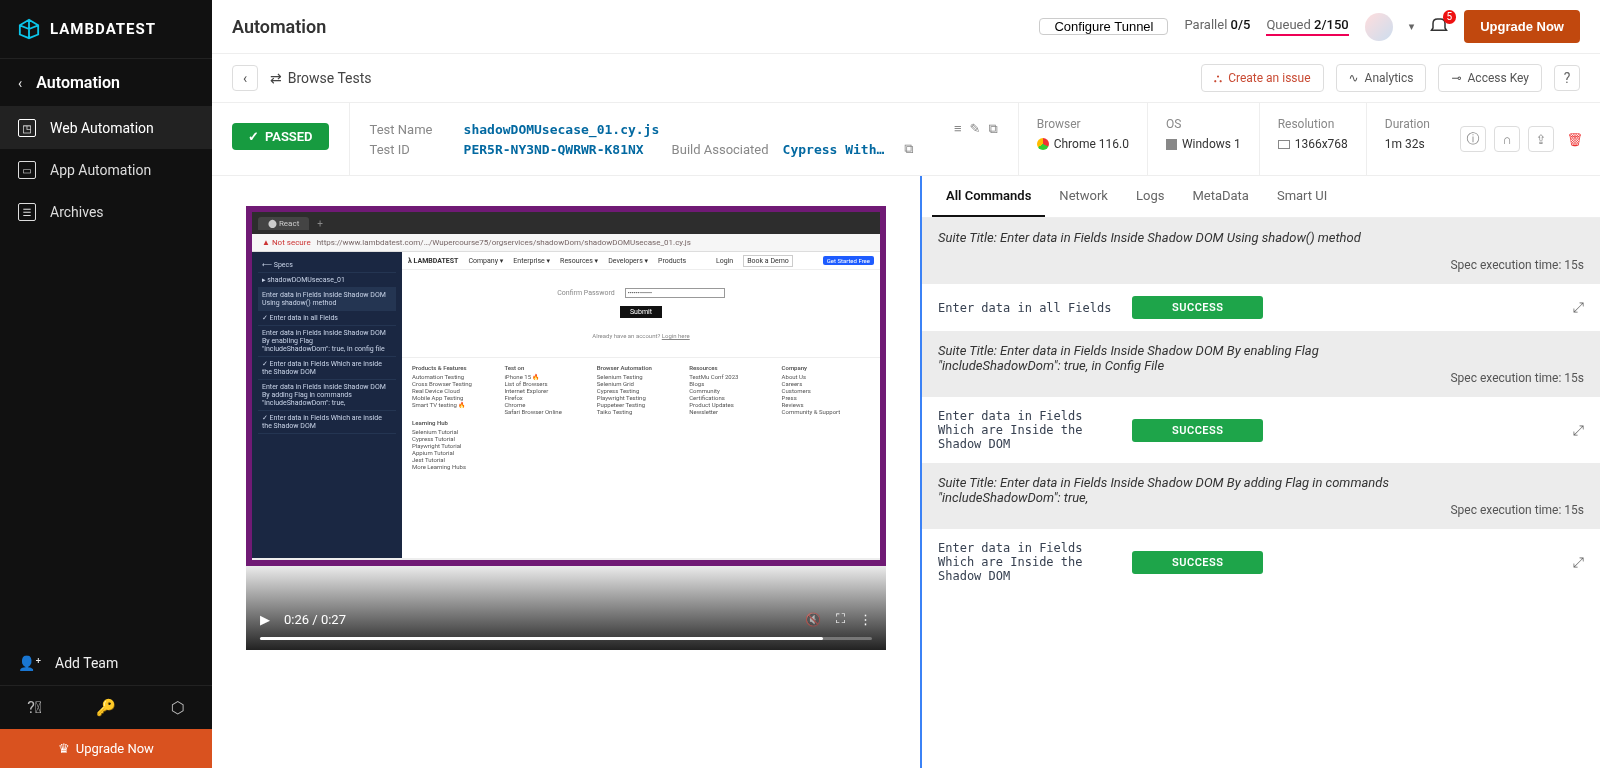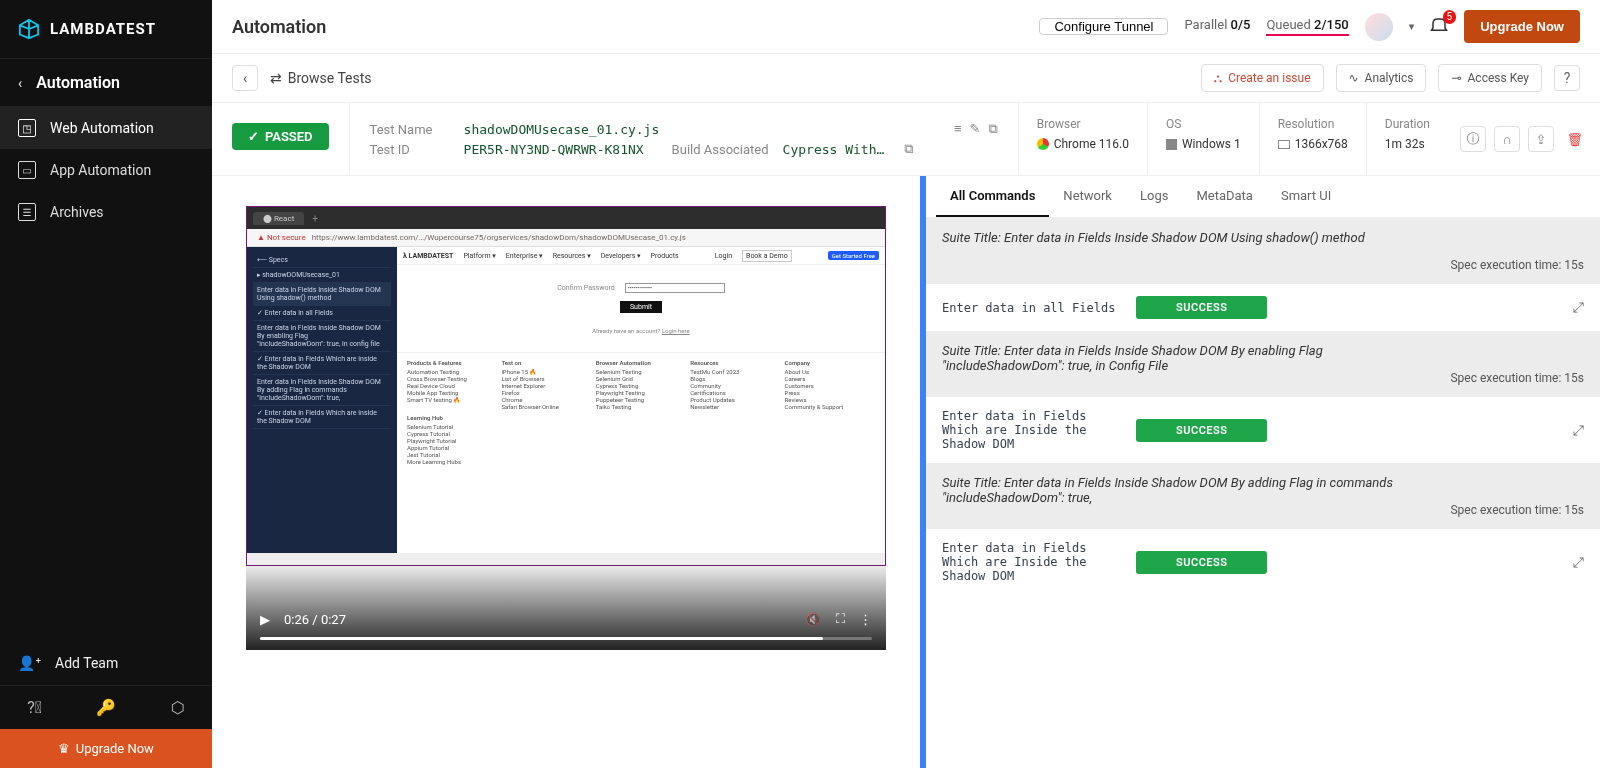--- a/index.html
+++ b/index.html
@@ -40,37 +40,37 @@
 .tb-spacer { flex: 1; }
 .tb-chip { border: 1px solid #ddd; border-radius: 4px; padding: 6px 12px; font-size: 12px; color: #555; display: flex; align-items: center; gap: 6px; cursor: pointer; }
 .tb-chip.alert { color: #c94b34; }
 .tb-help { width: 26px; height: 26px; border: 1px solid #ddd; border-radius: 4px; display: flex; align-items: center; justify-content: center; color: #666; cursor: pointer; }
 
 .meta-row { display: flex; border-bottom: 1px solid #eee; }
 .status-pill { margin: 20px; padding: 6px 16px; background: #179b40; color: #fff; font-weight: 600; border-radius: 4px; font-size: 13px; display: inline-flex; align-items: center; gap: 6px; align-self: flex-start; }
 .meta-block { padding: 14px 20px; border-left: 1px solid #eee; flex: 1; font-size: 13px; }
 .meta-line { display: flex; gap: 14px; margin: 4px 0; align-items: center; }
 .meta-label { color: #888; min-width: 80px; }
-.meta-val { font-family: monospace; color: #14532d; }
+.meta-val { font-family: monospace; color: #0369a1; font-weight: bold; }
 .meta-icons { display: flex; gap: 8px; color: #888; margin-left: auto; }
 .env-block { display: flex; gap: 0; border-left: 1px solid #eee; }
 .env-cell { padding: 14px 18px; border-right: 1px solid #eee; font-size: 12px; }
 .env-cell:last-child { border-right: none; }
 .env-label { color: #888; margin-bottom: 6px; }
 .env-val { color: #333; display: flex; align-items: center; gap: 5px; }
 .chrome-dot { width: 12px; height: 12px; border-radius: 50%; background: conic-gradient(#e33 0 33%, #3c3 33% 66%, #fb0 66%); position: relative; }
 .win-icon { width: 11px; height: 11px; background: #888; display: inline-block; }
 .res-icon { width: 12px; height: 9px; border: 1px solid #888; display: inline-block; }
 .action-icons { display: flex; gap: 8px; align-items: center; padding: 0 12px; color: #888; }
 .action-icons span { width: 26px; height: 26px; border: 1px solid #ddd; border-radius: 4px; display: flex; align-items: center; justify-content: center; cursor: pointer; font-size: 13px; }
 .action-icons .del { color: #e33; border: none; }
 
 .content { display: flex; flex: 1; overflow: hidden; }
 .preview { flex: 1; display: flex; flex-direction: column; align-items: center; padding: 30px 20px; background: #fff; position: relative; overflow: hidden; }
-.screenshot { width: 640px; height: 360px; background: #eee; border: 1px solid #701a75; position: relative; overflow: hidden; }
+.screenshot { width: 640px; height: 360px; background: #eee; border: 6px solid #701a75; position: relative; overflow: hidden; }
 .ss-chrome { height: 22px; background: #2d2d2d; display: flex; align-items: center; padding: 0 6px; gap: 4px; }
 .ss-tab { background: #444; color: #ccc; font-size: 8px; padding: 2px 10px; border-radius: 3px 3px 0 0; }
 .ss-addr { height: 18px; background: #f6f6f6; border-bottom: 1px solid #ddd; font-size: 8px; padding: 3px 10px; color: #766; display: flex; align-items: center; gap: 6px; }
 .ss-bar { height: 14px; background: #fafafa; border-bottom: 1px solid #eee; font-size: 7px; padding: 2px 10px; color: #888; }
 .ss-body { display: flex; height: 306px; }
 .ss-side { width: 150px; background: #1a2742; color: #c9d4e8; font-size: 7px; padding: 6px; }
 .ss-side-item { padding: 3px 4px; border-bottom: 1px solid #243552; }
 .ss-main { flex: 1; background: #fff; font-size: 7px; padding: 0; }
 .ss-main-top { height: 18px; border-bottom: 1px solid #eee; display: flex; align-items: center; padding: 0 6px; gap: 10px; }
 .ss-pill-blue { background: #1e5cff; color: #fff; padding: 1px 4px; border-radius: 2px; font-size: 6px; margin-left: auto; }
@@ -79,21 +79,21 @@
 .ss-btn { background: #111; color: #fff; padding: 2px 10px; display: inline-block; margin-top: 8px; font-size: 7px; }
 .ss-foot { display: grid; grid-template-columns: repeat(5,1fr); gap: 4px; padding: 6px 10px; font-size: 6px; color: #555; border-top: 1px solid #eee; }
 .ss-foot-col b { display: block; margin-bottom: 2px; font-weight: 600; }
 .video-ctrl { width: 640px; height: 84px; background: linear-gradient(#6a6a6a22, #222); color: #fff; display: flex; flex-direction: column; justify-content: flex-end; padding: 10px 14px; }
 .video-row { display: flex; align-items: center; gap: 14px; font-size: 13px; }
 .video-row .spacer { flex: 1; }
 .video-progress { height: 3px; background: #777; margin-top: 10px; position: relative; border-radius: 2px; }
 .video-progress-fill { position: absolute; left: 0; top: 0; bottom: 0; width: 92%; background: #fff; border-radius: 2px; }
 .checkmark { position: absolute; font-size: 36px; color: #e64dd8; font-weight: bold; }
 
-.cmd-panel { width: 680px; border-left: 6px solid #3b82f6; display: flex; flex-direction: column; overflow: auto; }
+.cmd-panel { width: 680px; border-left: 2px solid #3b82f6; display: flex; flex-direction: column; overflow: auto; }
 .cmd-tabs { display: flex; border-bottom: 1px solid #eee; padding: 0 10px; }
 .cmd-tab { padding: 12px 14px; font-size: 13px; color: #666; cursor: pointer; }
 .cmd-tab.active { color: #111; font-weight: 600; border-bottom: 2px solid #111; }
 .suite-row { background: #ececec; padding: 12px 16px; font-size: 13px; display: flex; }
 .suite-title { flex: 1; font-style: italic; }
 .suite-time { color: #555; font-size: 12px; white-space: nowrap; margin-left: 12px; margin-top: 28px; }
 .test-row { display: flex; align-items: center; padding: 12px 16px; gap: 14px; position: relative; }
 .test-name { font-family: monospace; font-size: 12px; color: #374151; width: 180px; }
 .badge-success { background: #1ea54a; color: #fff; font-size: 11px; font-weight: 600; padding: 5px 40px; border-radius: 3px; letter-spacing: 0.5px; }
 .expand-ic { margin-left: auto; color: #666; cursor: pointer; font-size: 14px; }
@@ -255,21 +255,21 @@
               <div class="ss-side-item" style="background:#243552">Enter data in Fields Inside Shadow DOM Using shadow() method</div>
               <div class="ss-side-item">✓ Enter data in all Fields</div>
               <div class="ss-side-item">Enter data in Fields Inside Shadow DOM By enabling Flag<br>"includeShadowDom": true, in config file</div>
               <div class="ss-side-item">✓ Enter data in Fields Which are inside the Shadow DOM</div>
               <div class="ss-side-item">Enter data in Fields Inside Shadow DOM By adding Flag in commands<br>"includeShadowDom": true,</div>
               <div class="ss-side-item">✓ Enter data in Fields Which are inside the Shadow DOM</div>
             </div>
             <div class="ss-main">
               <div class="ss-main-top">
                 <b>λ LAMBDATEST</b>
-                  <span>Platform ▾</span>
+                  <span>Company ▾</span>
                   <span>Enterprise ▾</span>
                   <span>Resources ▾</span>
                   <span>Developers ▾</span>
                   <span>Products</span>
                 <span style="margin-left:auto">Login</span>
                   <span style="border:1px solid #ccc;padding:1px 3px">Book a Demo</span>
                   <span class="ss-pill-blue">Get Started Free</span>
               </div>
               <div class="ss-form">
                 <span style="color:#888">Confirm Password</span><span class="ss-input" style="font-size:6px;text-align:left;padding-left:2px">••••••••••••</span>

